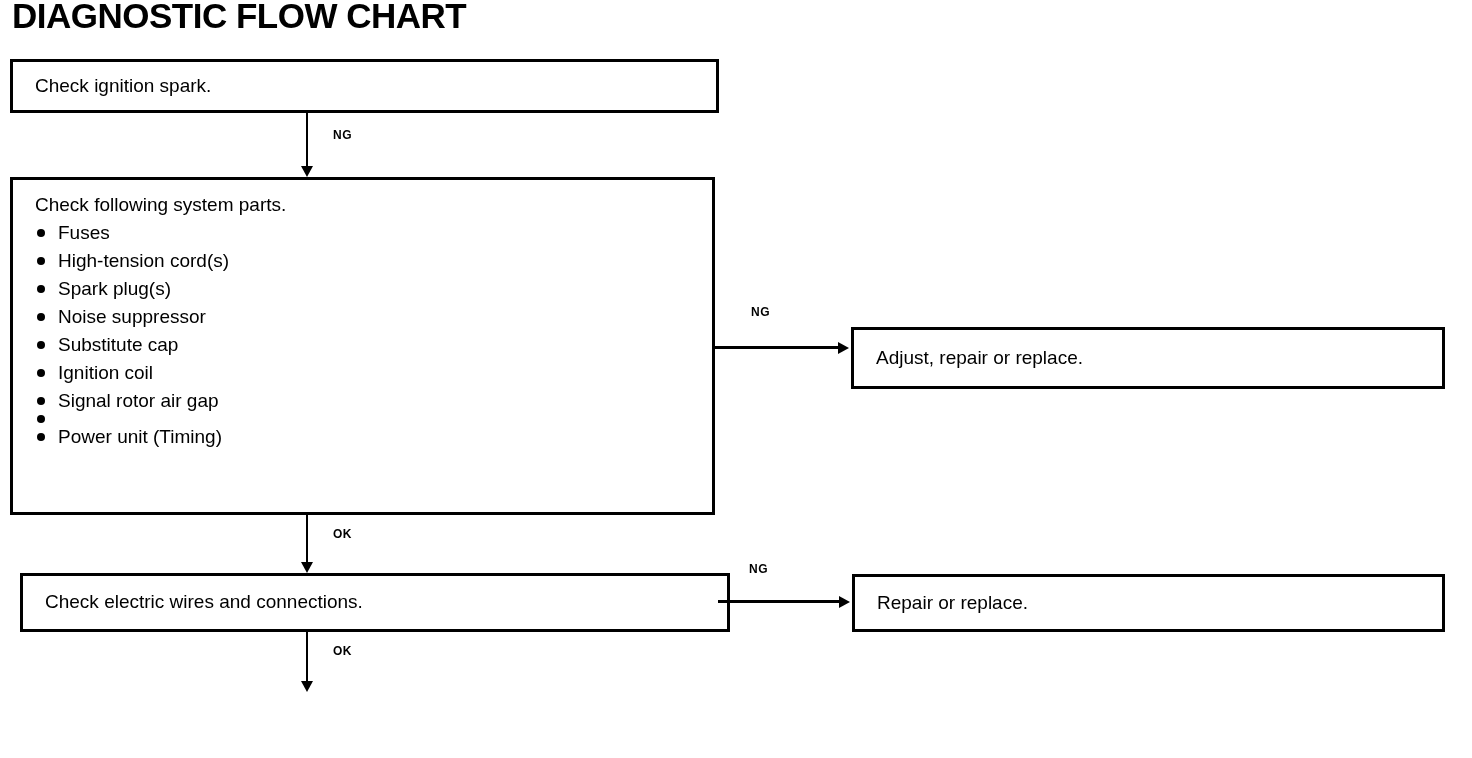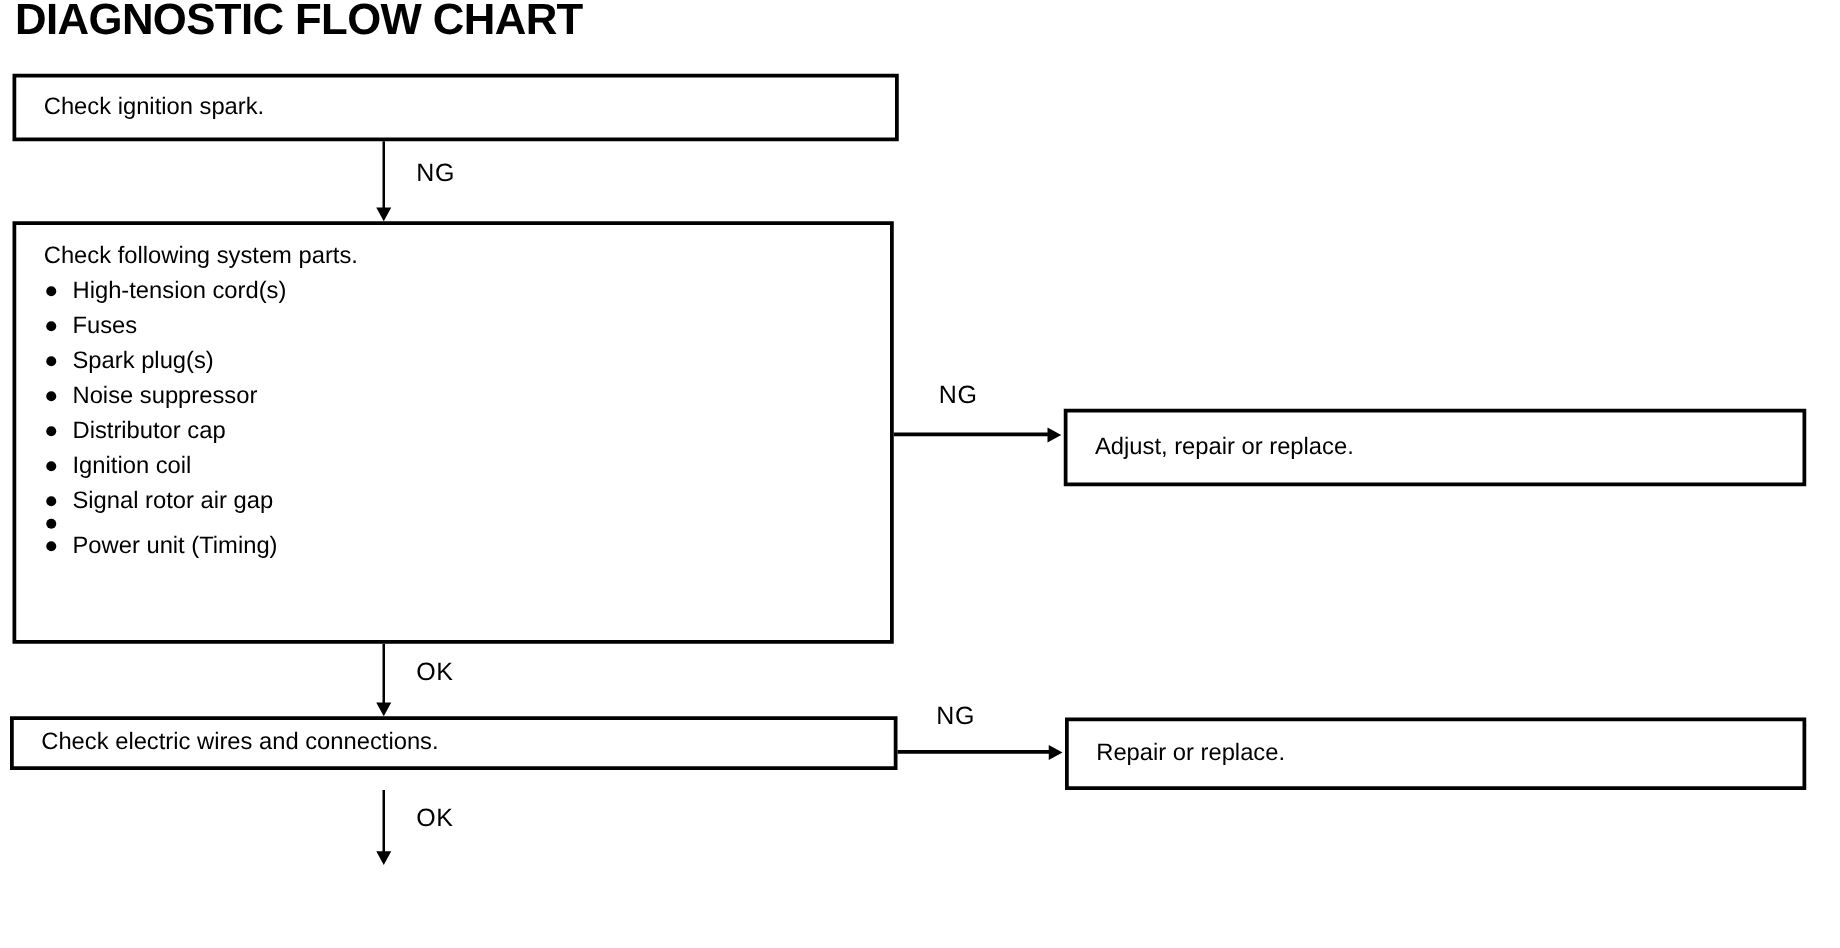--- a/index.html
+++ b/index.html
@@ -93,22 +93,22 @@
   .arrow-right {
     position: absolute;
     width: 0;
     height: 0;
     border-top: 6px solid transparent;
     border-bottom: 6px solid transparent;
     border-left: 11px solid #000000;
   }
   .edge-label {
     position: absolute;
-    font-size: 20px;
-    font-weight: normal;
+    font-size: 12px;
+    font-weight: bold;
     letter-spacing: 0.5px;
     white-space: nowrap;
   }
 </style>
 </head>
 <body>
 
 <div class="canvas">
 
   <h1 class="page-title">DIAGNOSTIC FLOW CHART</h1>
@@ -121,37 +121,37 @@
     <div class="vline" style="left:306px; top:113px; height:54px;"></div>
     <div class="arrow-down" style="left:301px; top:166px;"></div>
     <span class="edge-label" style="left:333px; top:128px;">NG</span>
   </div>
 
   <div class="box multi" style="left:10px; top:177px; width:705px; height:338px;">
     <div class="box-heading">Check following system parts.</div>
     <ul class="checklist">
       <li>
           <span class="bullet"></span>
+          <span>Fuses</span>
+        </li>
+      <li>
+          <span class="bullet"></span>
           <span>High-tension cord(s)</span>
         </li>
       <li>
           <span class="bullet"></span>
-          <span>Fuses</span>
-        </li>
-      <li>
-          <span class="bullet"></span>
           <span>Spark plug(s)</span>
         </li>
       <li>
           <span class="bullet"></span>
           <span>Noise suppressor</span>
         </li>
       <li>
           <span class="bullet"></span>
-          <span>Distributor cap</span>
+          <span>Substitute cap</span>
         </li>
       <li>
           <span class="bullet"></span>
           <span>Ignition coil</span>
         </li>
       <li>
           <span class="bullet"></span>
           <span>Signal rotor air gap</span>
         </li>
       <li>
@@ -173,21 +173,21 @@
   <div class="box single" style="left:851px; top:327px; width:594px; height:62px;">
     <span class="label-text">Adjust, repair or replace.</span>
   </div>
 
   <div>
     <div class="vline" style="left:306px; top:515px; height:48px;"></div>
     <div class="arrow-down" style="left:301px; top:562px;"></div>
     <span class="edge-label" style="left:333px; top:527px;">OK</span>
   </div>
 
-  <div class="box single" style="left:8px; top:573px; width:710px; height:43px;">
+  <div class="box single" style="left:20px; top:573px; width:710px; height:59px;">
     <span class="label-text">Check electric wires and connections.</span>
   </div>
 
   <div>
     <div class="hline" style="left:718px; top:600px; width:122px;"></div>
     <div class="arrow-right" style="left:839px; top:596px;"></div>
     <span class="edge-label" style="left:749px; top:562px;">NG</span>
   </div>
 
   <div class="box single" style="left:852px; top:574px; width:593px; height:58px;">

